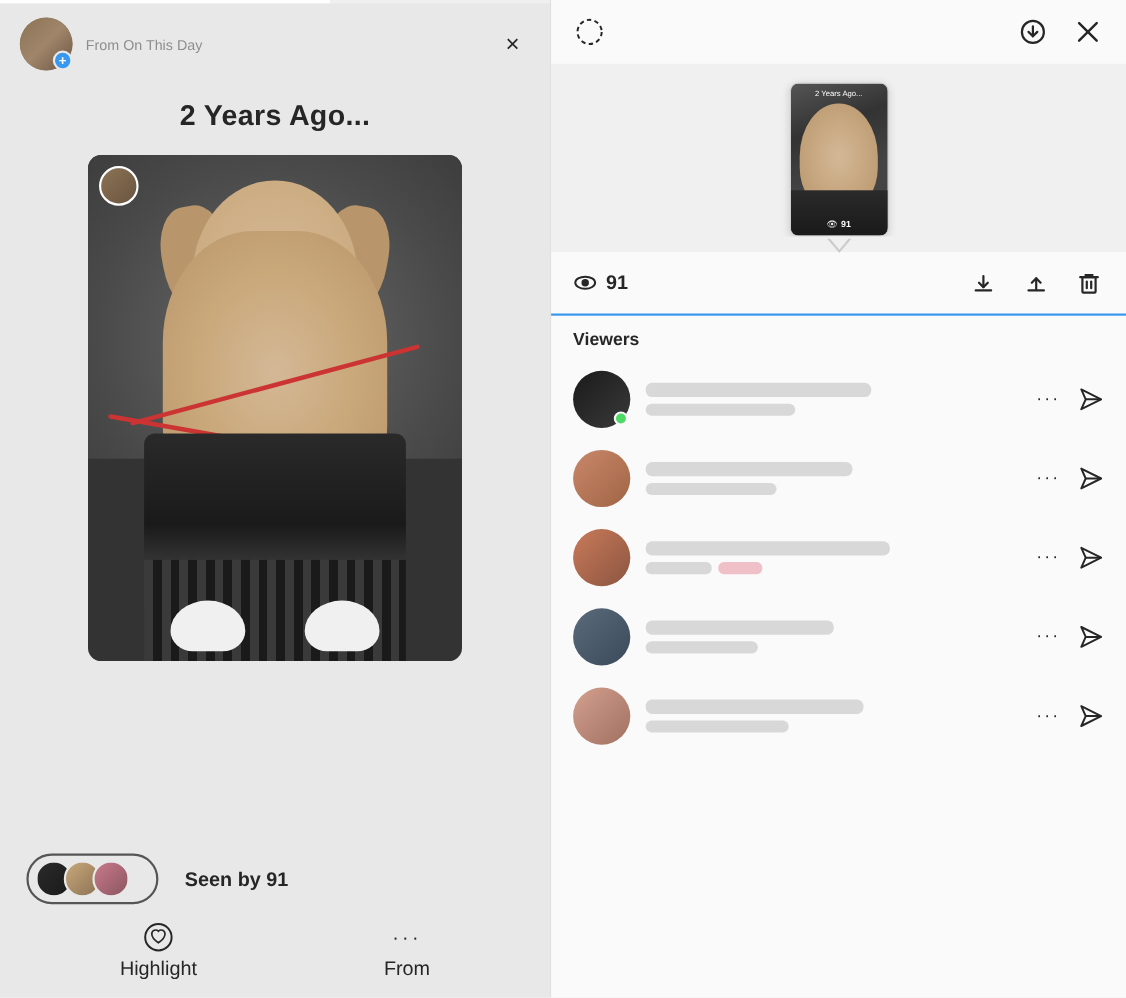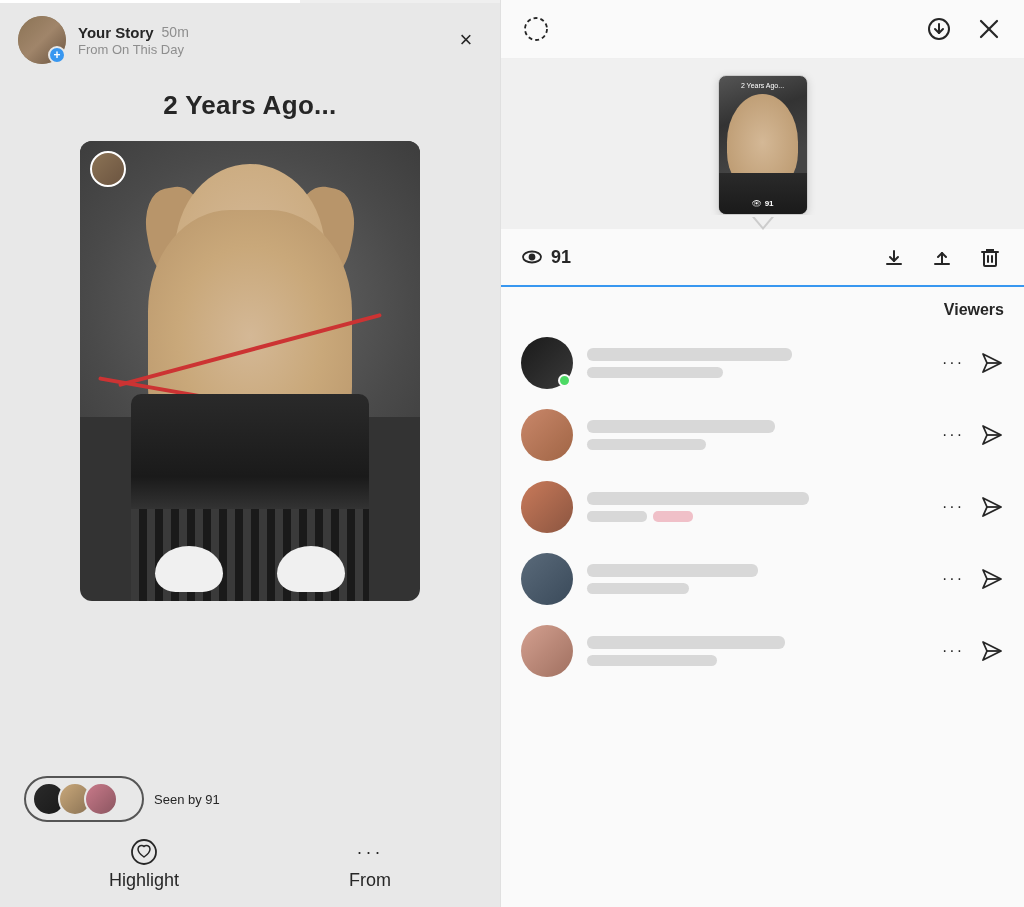--- a/index.html
+++ b/index.html
@@ -529,21 +529,20 @@
     
     .viewers-section {
       padding: 14px 20px 4px;
     }
 
     .viewers-title {
       font-size: 16px;
       font-weight: 600;
       color: #262626;
       margin-bottom: 4px;
-      text-align: right;
     }
 
     .viewers-list {
       overflow-y: auto;
       flex: 1;
     }
 
     .viewer-item {
       display: flex;
       align-items: center;
@@ -665,24 +664,20 @@
   </div>
 
   <div class="story-header">
     <div class="story-avatar-wrap">
       <div class="story-avatar">
         <div class="story-avatar-img"></div>
       </div>
       <div class="story-avatar-plus">+</div>
     </div>
     <div class="story-info">
-      <div class="story-title-row">
-        <span class="story-username">Your Story</span>
-        <span class="story-time">50m</span>
-      </div>
       <div class="story-subtitle">From On This Day</div>
     </div>
     <div class="story-close-btn">×</div>
   </div>
 
   <div class="story-content">
     <div class="story-caption">2 Years Ago...</div>
 
     <div class="story-image-frame">
       <div class="dog-scene">
@@ -703,21 +698,21 @@
   </div>
 
   <div class="story-bottom-bar">
     <div class="seen-row">
 
       <div style="position:relative; width:120px; height:46px; border: 2px solid #555; border-radius:30px; display:flex; align-items:center; padding-left:6px; gap:0;">
         <div class="seen-avatar seen-avatar-1"></div>
         <div class="seen-avatar seen-avatar-2"></div>
         <div class="seen-avatar seen-avatar-3"></div>
       </div>
-      <span style="font-size:13px; color:#262626; margin-left:10px;">Seen by 91</span>
+      <span style="font-size:18px; color:#262626; margin-left:24px;font-weight:bold;">Seen by 91</span>
     </div>
     <div class="bottom-actions">
 
       <div class="bottom-action-item">
         <div class="bottom-action-icon">
 
           <svg width="28" height="28" viewBox="0 0 28 28" fill="none" stroke="#262626" stroke-width="1.8">
             <circle cx="14" cy="14" r="12" stroke="#262626" stroke-width="1.8" fill="none"></circle>
             <path d="M14 19s-6-4-6-8a3.5 3.5 0 0 1 6-2.45A3.5 3.5 0 0 1 20 11c0 4-6 8-6 8z" fill="none" stroke="#262626" stroke-width="1.5"></path>
           </svg>

